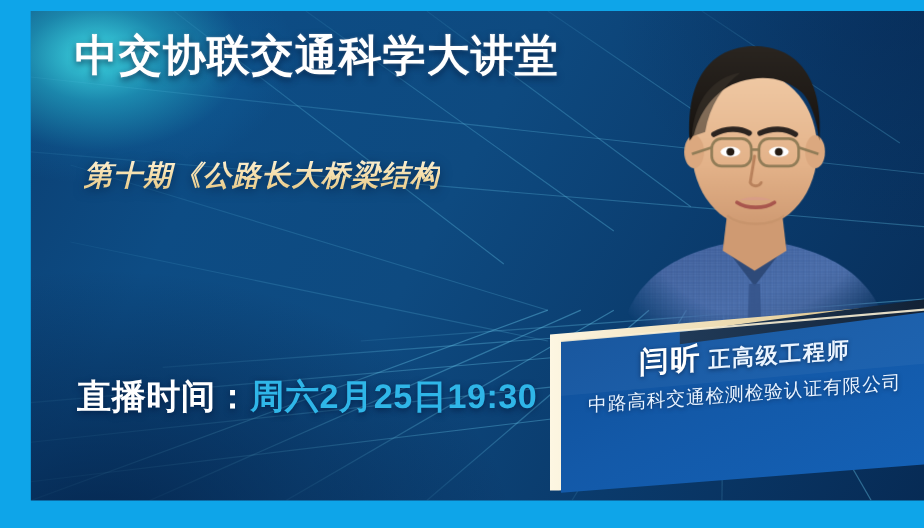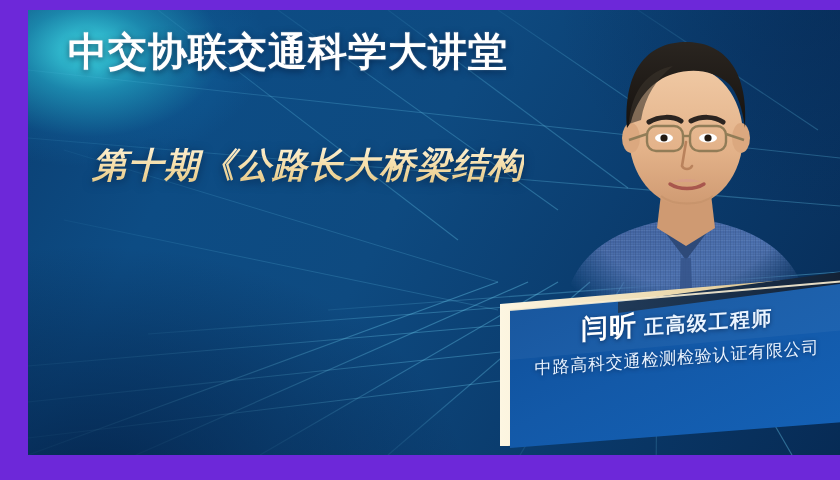--- a/index.html
+++ b/index.html
@@ -1,19 +1,19 @@
 <!DOCTYPE html>
 <html><head>
 <meta charset="utf-8">
 <style>
   html,body{margin:0;padding:0;background:#ffffff;}
   body{width:840px;height:480px;overflow:hidden;font-family:"Liberation Sans","DejaVu Sans",sans-serif;}
 
   .poster-frame{
-    position:relative;width:840px;height:480px;background:#6d28d9;overflow:hidden;
+    position:relative;width:840px;height:480px;background:#0ea5e9;overflow:hidden;
   }
 
   
   .poster{
     position:absolute;left:28px;top:10px;width:812px;height:445px;overflow:hidden;
     background:
       radial-gradient(ellipse 230px 150px at 60px 40px, rgba(64,224,232,0.95) 0%, rgba(40,190,215,0.55) 28%, rgba(20,120,180,0.18) 58%, rgba(12,70,130,0.0) 78%),
       linear-gradient(118deg,#0b3f72 0%,#0d4c84 22%,#0e4a80 45%,#0a3a6b 72%,#072b55 100%);
   }
 
@@ -32,22 +32,22 @@
   
   .headline{
     position:absolute;left:40px;top:22px;
     font-size:39px;line-height:1;font-weight:bold;color:#ffffff;
     letter-spacing:1px;white-space:nowrap;
     text-shadow:0 2px 7px rgba(0,25,60,0.75), 0 0 2px rgba(255,255,255,0.4);
   }
 
   
   .subtitle{
-    position:absolute;left:64px;top:132px;
-    font-size:35px;line-height:1.33;font-weight:bold;font-style:italic;
+    position:absolute;left:48px;top:132px;
+    font-size:26px;line-height:1.33;font-weight:bold;font-style:italic;
     letter-spacing:1px;white-space:nowrap;
     color:#f7e3b4;
     background:linear-gradient(180deg,#fdf4dc 0%,#f6e0ae 45%,#e3c47e 100%);
     -webkit-background-clip:text;background-clip:text;-webkit-text-fill-color:transparent;
     text-shadow:none;
     filter:drop-shadow(0 2px 5px rgba(0,20,50,0.6));
   }
   .subtitle span{display:block;}
 
   
@@ -241,20 +241,23 @@
         </g>
       </svg>
     </div>
 
     <div class="headline">中交协联交通科学大讲堂</div>
 
     <div class="subtitle">
       <span>第十期《公路长大桥梁结构</span>
     </div>
 
+    <div class="timeline-row">
+      <span class="tl-label">直播时间：</span><span class="tl-value">周六2月25日19:30</span>
+    </div>
 
     <div class="plaque-wrap">
       <svg class="plaque-svg" width="372" height="185" viewBox="0 0 372 185">
         <defs>
           <linearGradient id="plaqueFill" x1="0" y1="0" x2="1" y2="1">
             <stop offset="0%" stop-color="#0e4e97"></stop>
             <stop offset="45%" stop-color="#1359a8"></stop>
             <stop offset="100%" stop-color="#1462b8"></stop>
           </linearGradient>
           <linearGradient id="goldEdge" x1="0" y1="0" x2="1" y2="0">

